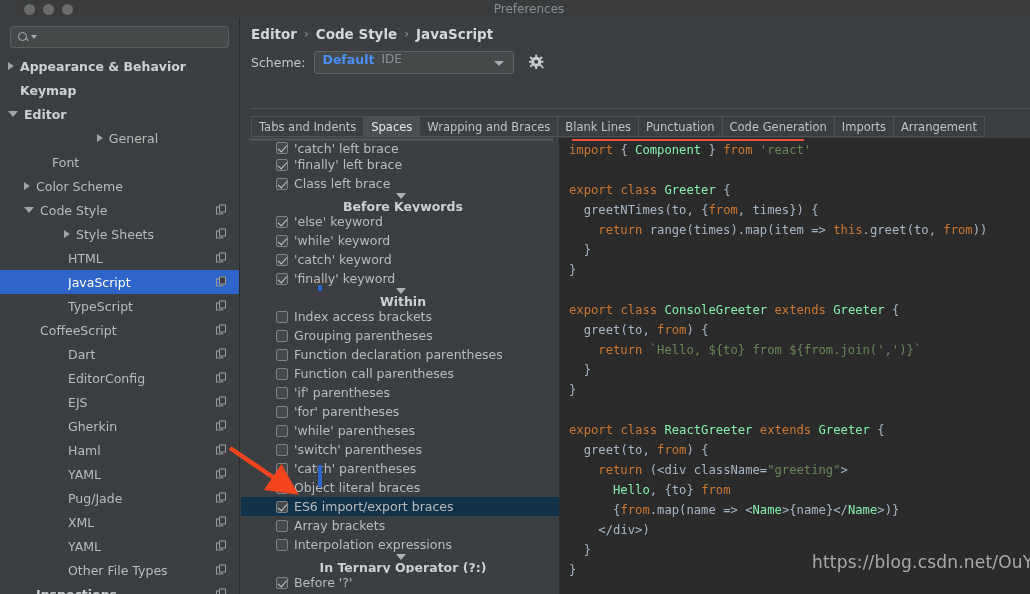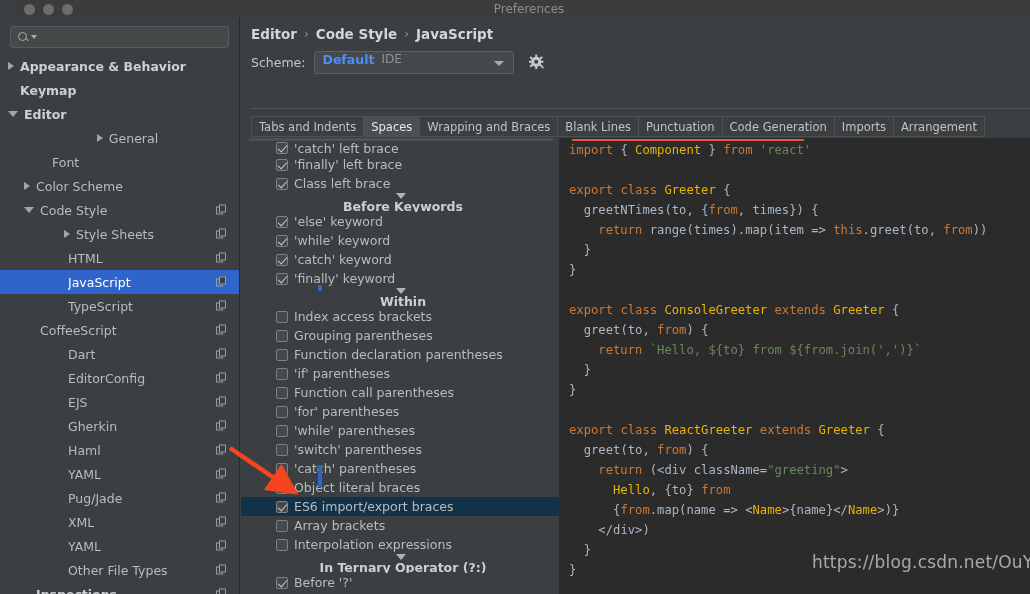--- a/index.html
+++ b/index.html
@@ -162,21 +162,21 @@
     position: absolute; left: 318px; top: 120px; width: 471px; height: 474px;
     background: #2b2b2b; overflow: hidden;
   }
   .code {
     font-family: "DejaVu Sans Mono", "Liberation Mono", monospace;
     font-size: 12.2px; line-height: 20px; color: #a9b7c6;
     padding: 2px 0 0 10px; white-space: pre;
   }
   .k { color: #cc7832; }
   .s { color: #6a8759; }         
-  .cls { color: #eab308; }
+  .cls { color: #86efac; }
   .plain { color: #a9b7c6; }
 
   .underline-red {
     position: absolute; left: 572px; top: 139px; width: 232px; height: 2px;
     background: #e8523f;
   }
 
   
   .prev-marker {
     position: absolute; left: 318px; width: 4px; background: #2f65ca;
@@ -485,26 +485,26 @@
             <span class="olabel">Grouping parentheses</span>
           </div>
           <div class="orow">
             <span class="oindent"></span>
             <span class="cb"></span>
             <span class="olabel">Function declaration parentheses</span>
           </div>
           <div class="orow">
             <span class="oindent"></span>
             <span class="cb"></span>
+            <span class="olabel">Function call parentheses</span>
+          </div>
+          <div class="orow">
+            <span class="oindent"></span>
+            <span class="cb"></span>
             <span class="olabel">'if' parentheses</span>
-          </div>
-          <div class="orow">
-            <span class="oindent"></span>
-            <span class="cb"></span>
-            <span class="olabel">Function call parentheses</span>
           </div>
           <div class="orow">
             <span class="oindent"></span>
             <span class="cb"></span>
             <span class="olabel">'for' parentheses</span>
           </div>
           <div class="orow">
             <span class="oindent"></span>
             <span class="cb"></span>
             <span class="olabel">'while' parentheses</span>

